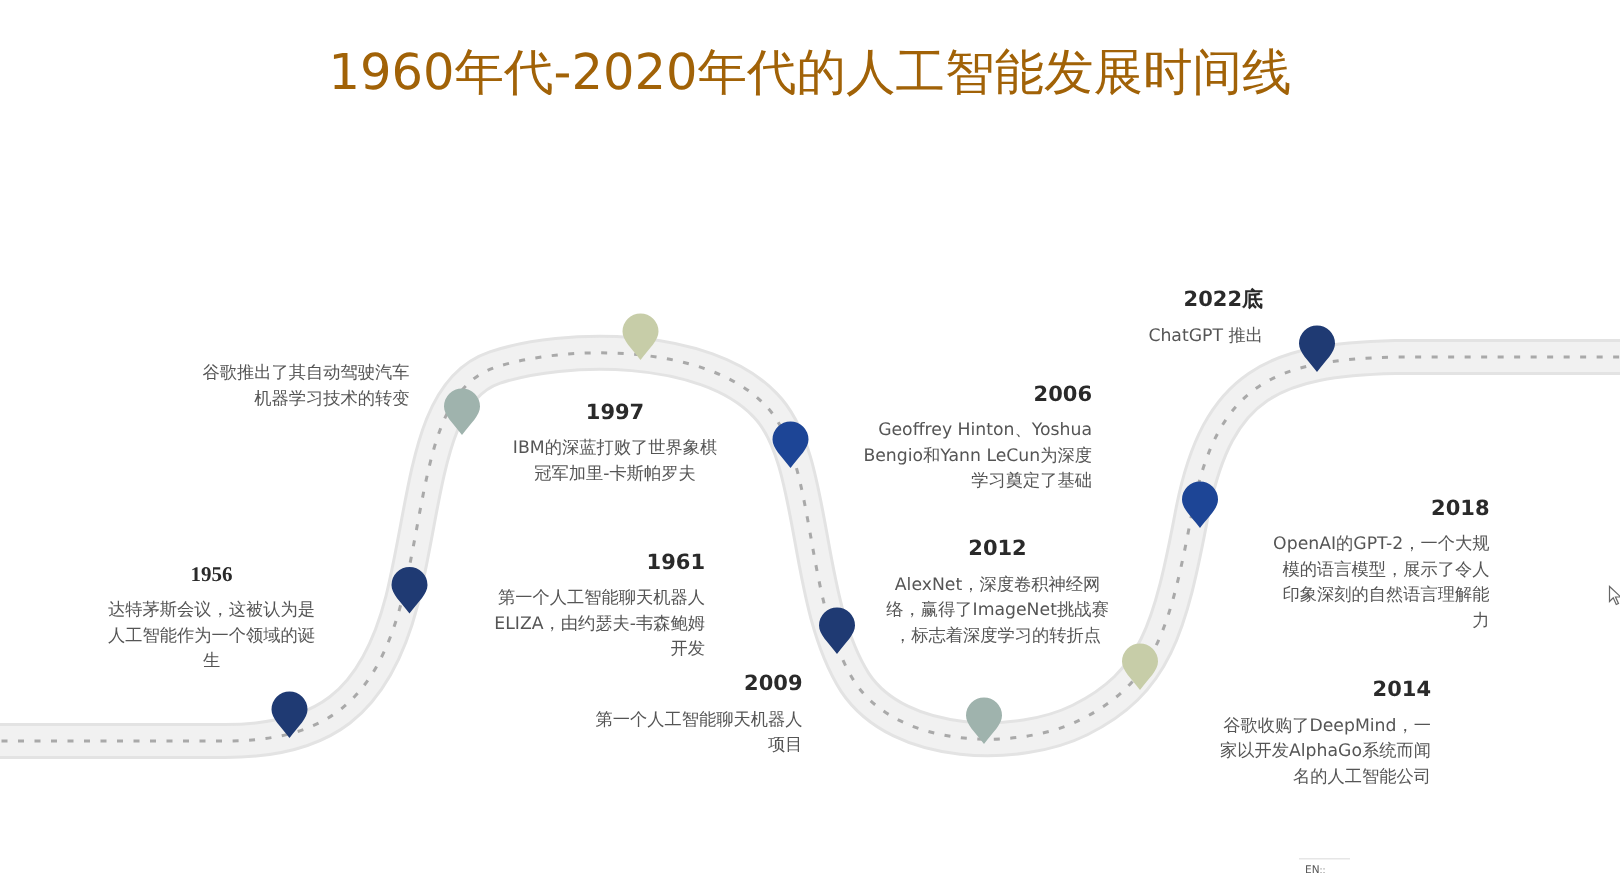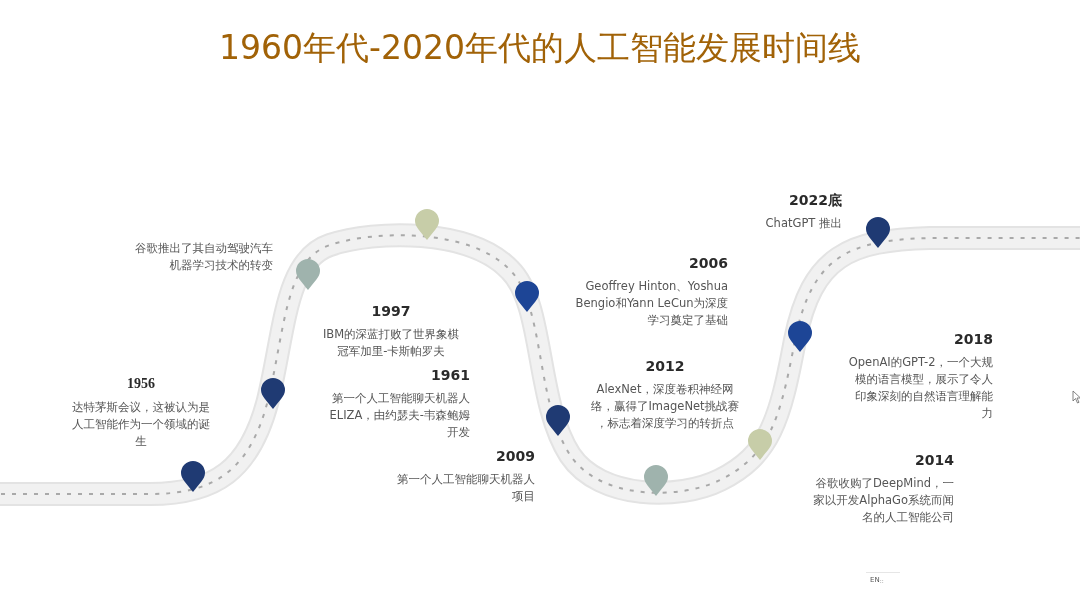--- a/index.html
+++ b/index.html
@@ -84,21 +84,21 @@
   <div class="tx">第一个人工智能聊天机器人
 ELIZA，由约瑟夫-韦森鲍姆
 开发</div>
 </div>
 
 <div class="ev r" style="left:110px; top:240px; width:163px;">
   <div class="tx">谷歌推出了其自动驾驶汽车
 机器学习技术的转变</div>
 </div>
 
-<div class="ev c" style="left:311px; top:266px; width:160px;margin-top:36px;">
+<div class="ev c" style="left:330px; top:266px; width:160px;">
   <div class="yr">1997</div>
   <div class="tx">IBM的深蓝打败了世界象棋
 冠军加里-卡斯帕罗夫</div>
 </div>
 
 <div class="ev l" style="left:558px; top:254px; width:170px;">
   <div class="yr">2006</div>
   <div class="tx">Geoffrey Hinton、Yoshua
 Bengio和Yann LeCun为深度
 学习奠定了基础</div>

